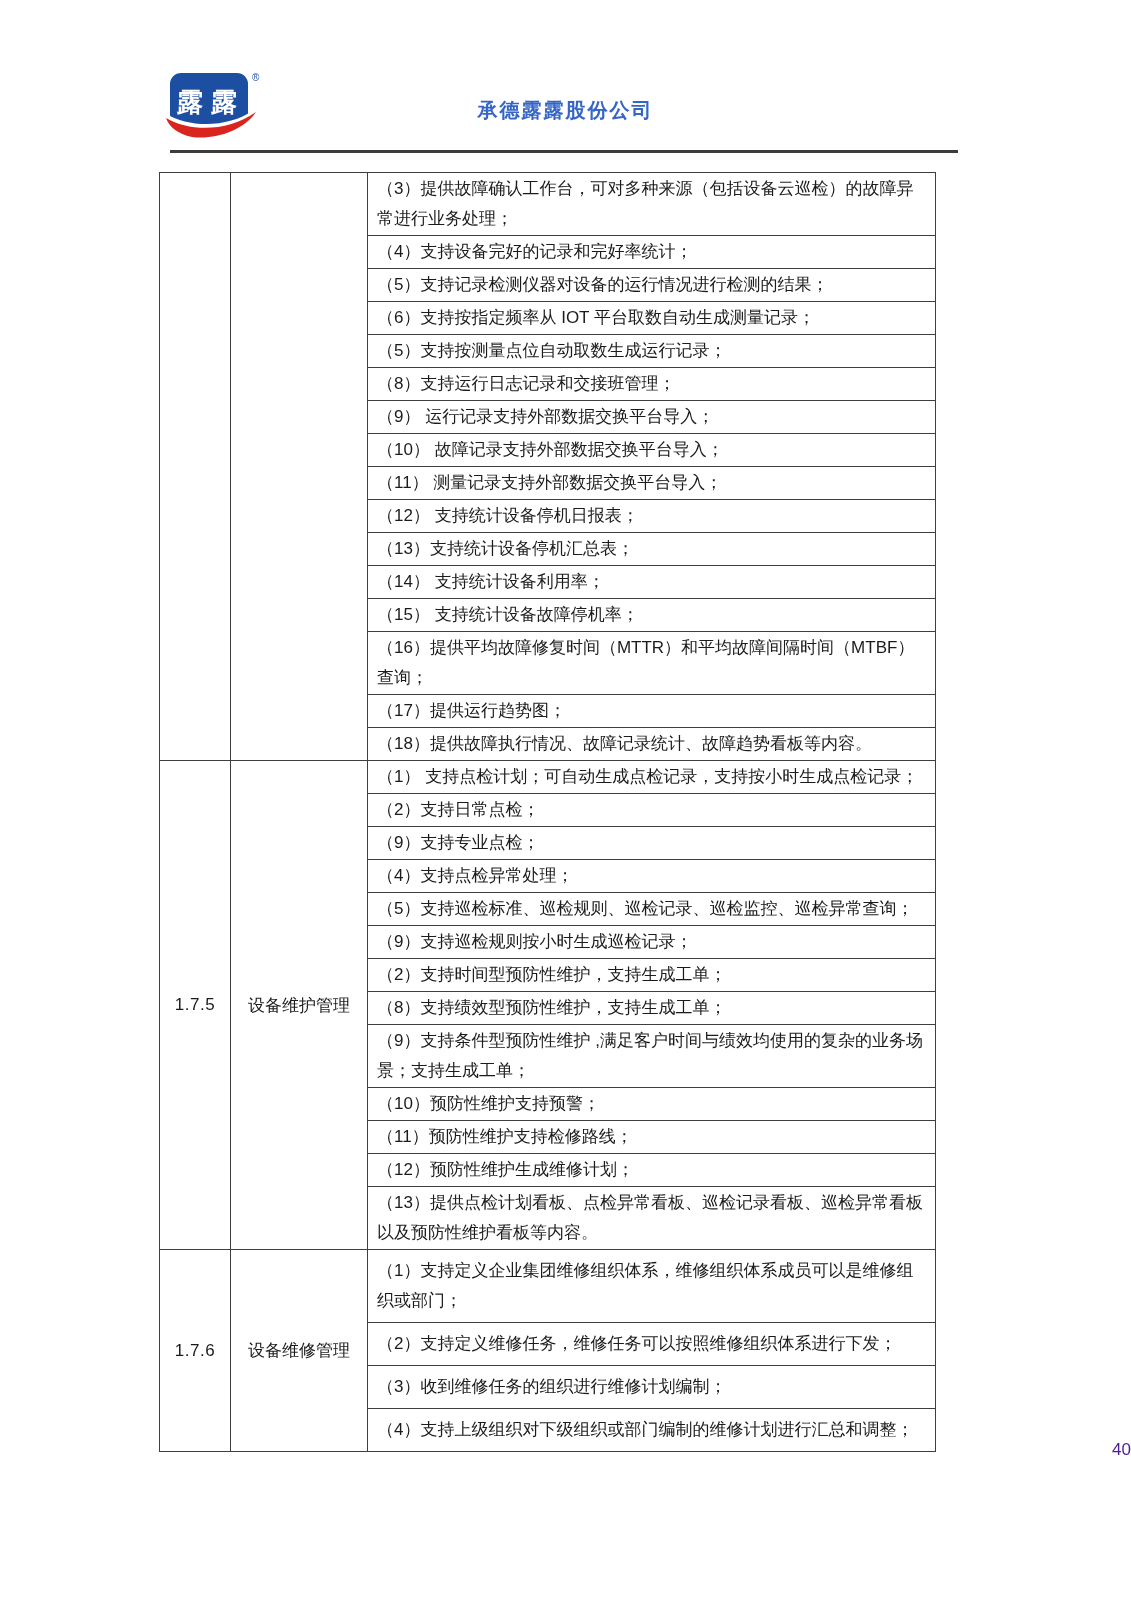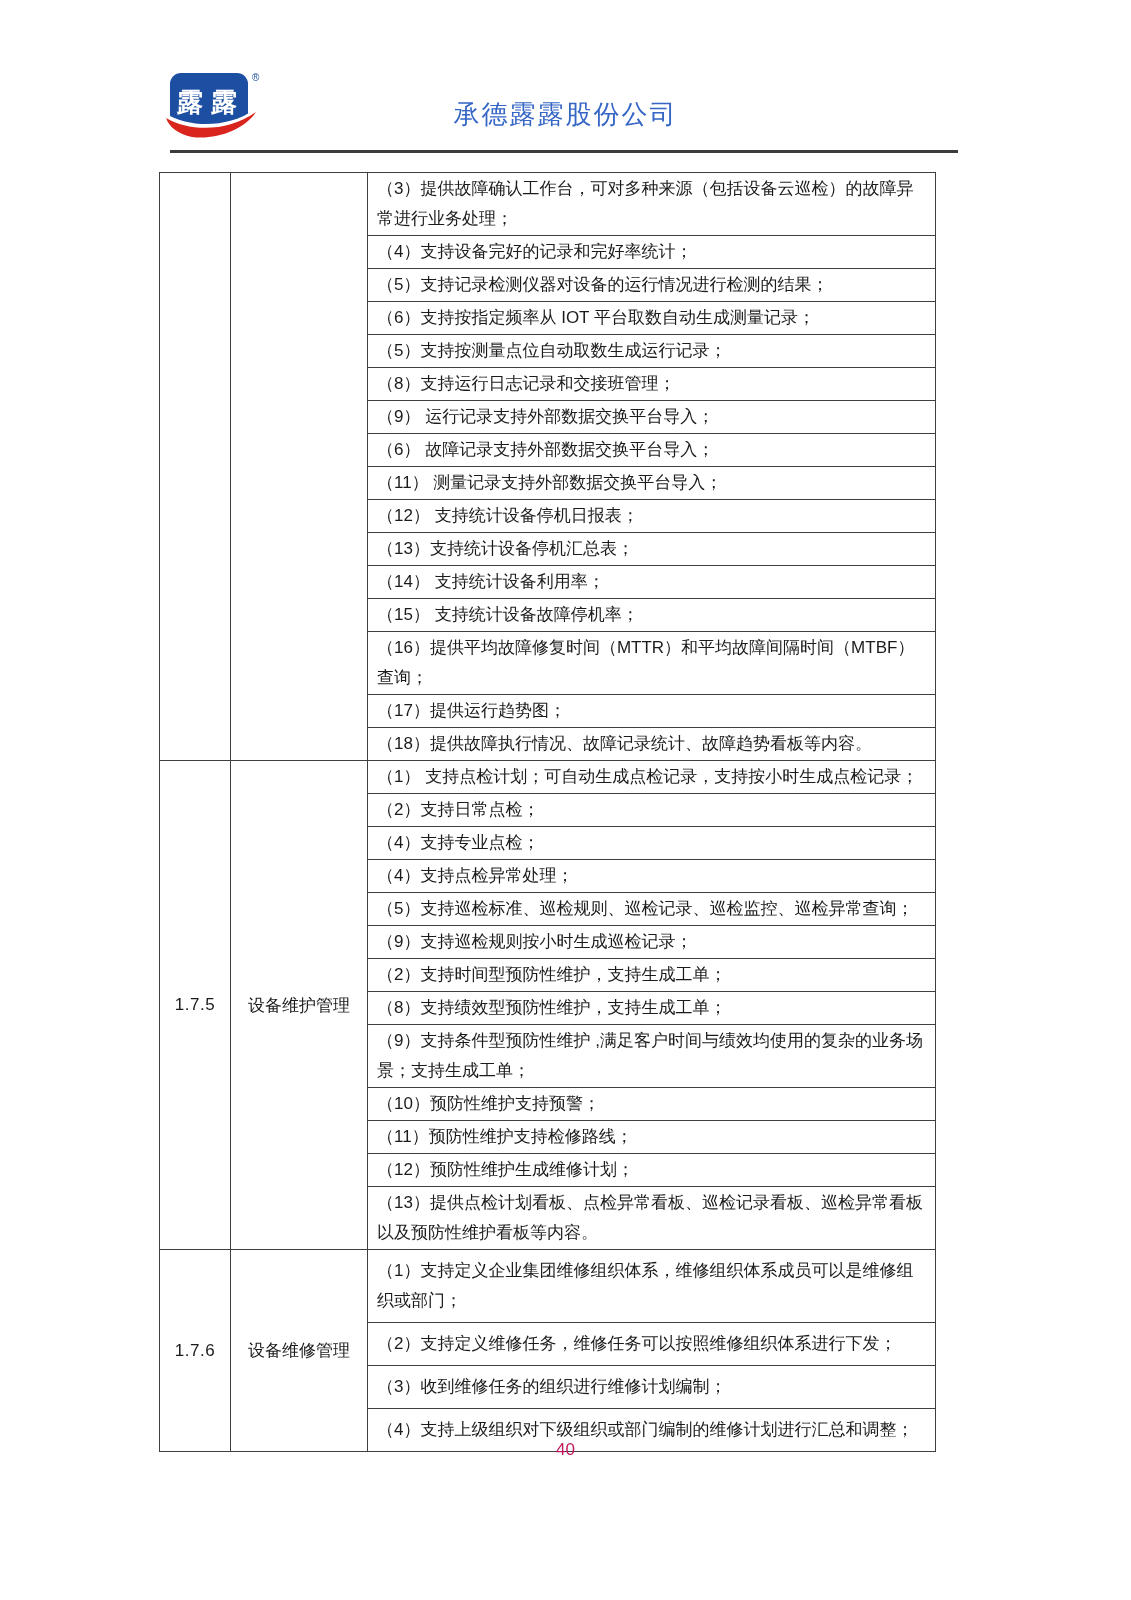--- a/index.html
+++ b/index.html
@@ -25,22 +25,22 @@
   .logo{
     position:absolute;
     left:160px; top:70px;
     width:104px; height:76px;
   }
   .company-title{
     position:absolute;
     left:0; right:0;
     top:97px;
     text-align:center;
-    font-size:26px;
-    font-weight:normal;
+    font-size:20px;
+    font-weight:bold;
     letter-spacing:2px;
     color:var(--brand-blue);
   }
   .header-rule{
     position:absolute;
     left:170px; top:150px;
     width:788px; height:3px;
     background:var(--line);
   }
   
@@ -74,23 +74,23 @@
     line-height:30px;
     padding:1px 8px 1px 9px;
     vertical-align:middle;
   }
   tr.sec-2 td.content{ padding-top:6px; padding-bottom:6px; }
   
   .page-number{
     position:absolute;
     left:0; right:0;
     top:1440px;
-    text-align:center;
+    text-align:right;
     font-size:17px;
-    color:#be185d;
+    color:#4c1d95;
   }
 </style>
 </head>
 <body>
 
 <div class="page">
 
   <div class="logo">
     <svg width="104" height="76" viewBox="0 0 104 76">
       <rect x="10" y="3" width="78" height="52" rx="11" fill="#1c4fa1"></rect>
@@ -124,21 +124,21 @@
         <tr class="sec-0">
           <td class="content">（5）支持按测量点位自动取数生成运行记录；</td>
         </tr>
         <tr class="sec-0">
           <td class="content">（8）支持运行日志记录和交接班管理；</td>
         </tr>
         <tr class="sec-0">
           <td class="content">（9） 运行记录支持外部数据交换平台导入；</td>
         </tr>
         <tr class="sec-0">
-          <td class="content">（6） 故障记录支持外部数据交换平台导入；</td>
+          <td class="content">（10） 故障记录支持外部数据交换平台导入；</td>
         </tr>
         <tr class="sec-0">
           <td class="content">（11） 测量记录支持外部数据交换平台导入；</td>
         </tr>
         <tr class="sec-0">
           <td class="content">（12） 支持统计设备停机日报表；</td>
         </tr>
         <tr class="sec-0">
           <td class="content">（13）支持统计设备停机汇总表；</td>
         </tr>
@@ -159,21 +159,21 @@
         </tr>
         <tr class="sec-1">
           <td class="code" rowspan="13">1.7.5</td>
           <td class="category" rowspan="13">设备维护管理</td>
           <td class="content">（1） 支持点检计划；可自动生成点检记录，支持按小时生成点检记录；</td>
         </tr>
         <tr class="sec-1">
           <td class="content">（2）支持日常点检；</td>
         </tr>
         <tr class="sec-1">
-          <td class="content">（4）支持专业点检；</td>
+          <td class="content">（9）支持专业点检；</td>
         </tr>
         <tr class="sec-1">
           <td class="content">（4）支持点检异常处理；</td>
         </tr>
         <tr class="sec-1">
           <td class="content">（5）支持巡检标准、巡检规则、巡检记录、巡检监控、巡检异常查询；</td>
         </tr>
         <tr class="sec-1">
           <td class="content">（9）支持巡检规则按小时生成巡检记录；</td>
         </tr>

